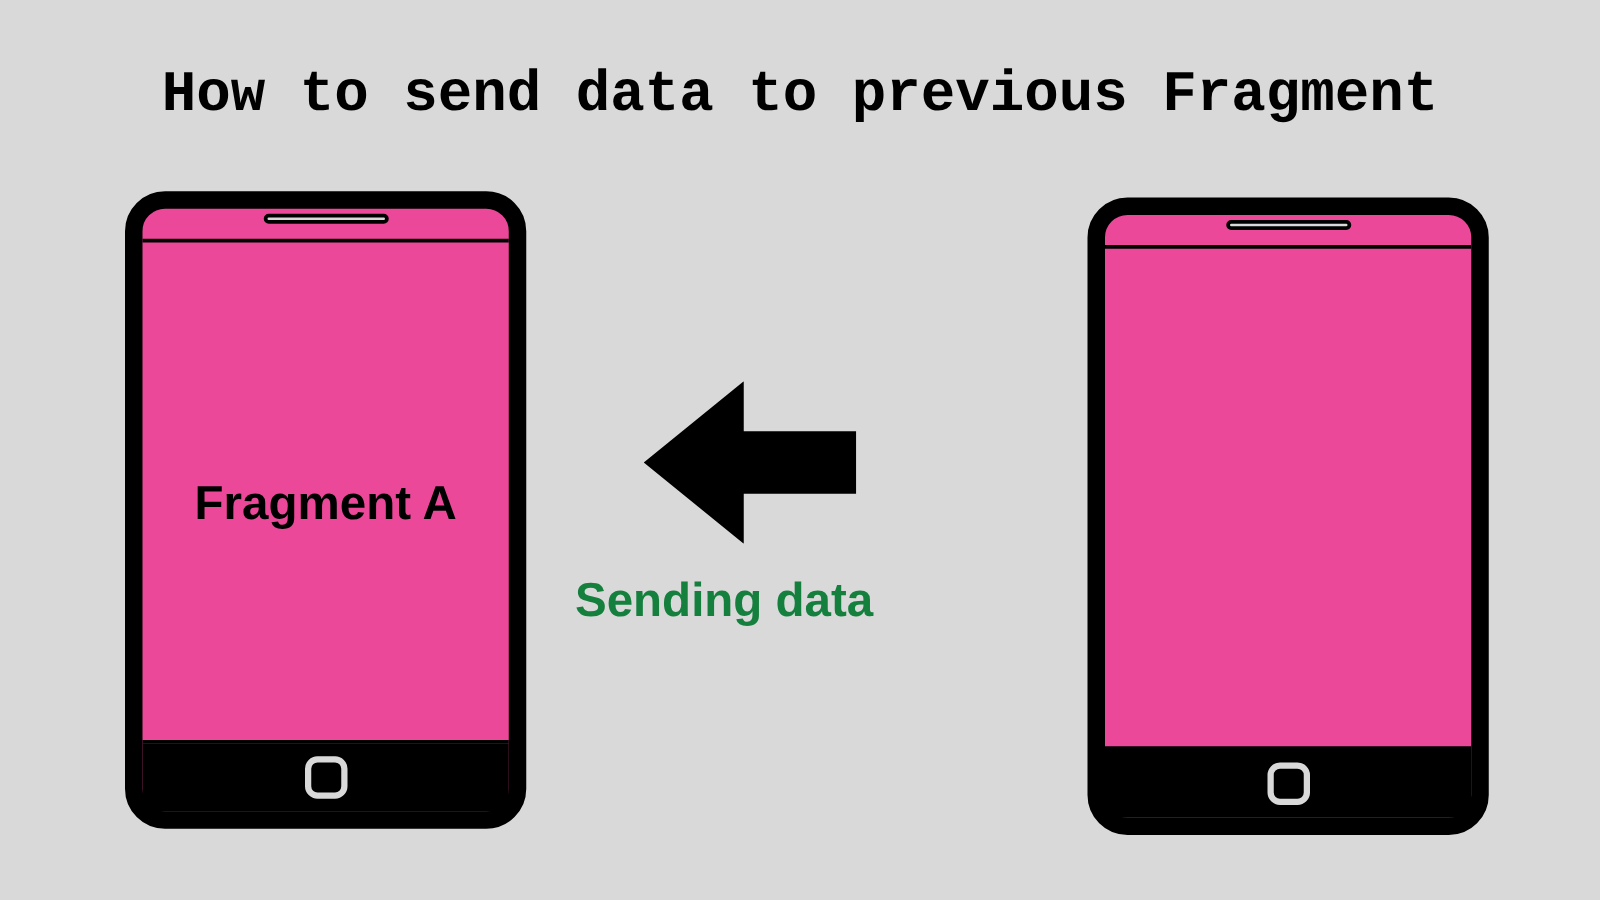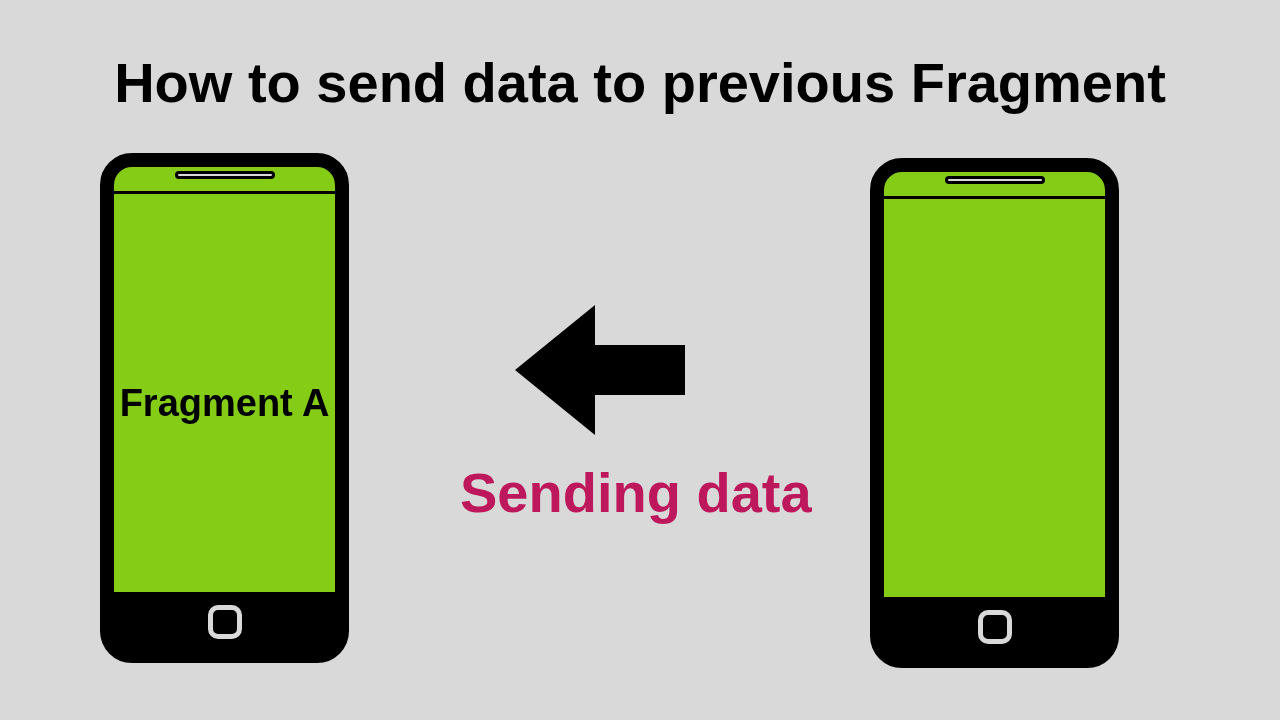--- a/index.html
+++ b/index.html
@@ -13,32 +13,33 @@
       background: #d9d9d9;
       font-family: Arial, Helvetica, sans-serif;
       position: relative;
       overflow: hidden;
     }
     .title {
       position: absolute;
       top: 50px;
       left: 50%;
       transform: translateX(-50%);
-      font-size: 56px;
+      font-size: 46px;
       font-weight: 900;
       color: #000;
       white-space: nowrap;
+      font-family: Liberation Mono, monospace;
     }
     .phone {
       position: absolute;
-      width: 249px;
+      width: 321px;
       height: 510px;
       border: 14px solid #000;
       border-radius: 32px;
-      background: #84cc16;
+      background: #ec4899;
     }
     .phone-a {
       left: 100px;
       top: 153px;
     }
     .phone-b {
       left: 870px;
       top: 158px;
     }
     .phone-speaker {
@@ -101,23 +102,23 @@
       position: absolute;
       left: 515px;
       top: 305px;
       width: 170px;
       height: 130px;
     }
     .caption {
       position: absolute;
       left: 460px;
       top: 460px;
-      font-size: 56px;
+      font-size: 38px;
       font-weight: 900;
-      color: #be185d;
+      color: #15803d;
     }
   </style>
 </head>
 <body>
 
 <div class="title">How to send data to previous Fragment</div>
 
 <div class="phone phone-a">
   <div class="phone-speaker"></div>
   <div class="phone-top-bar"></div>

